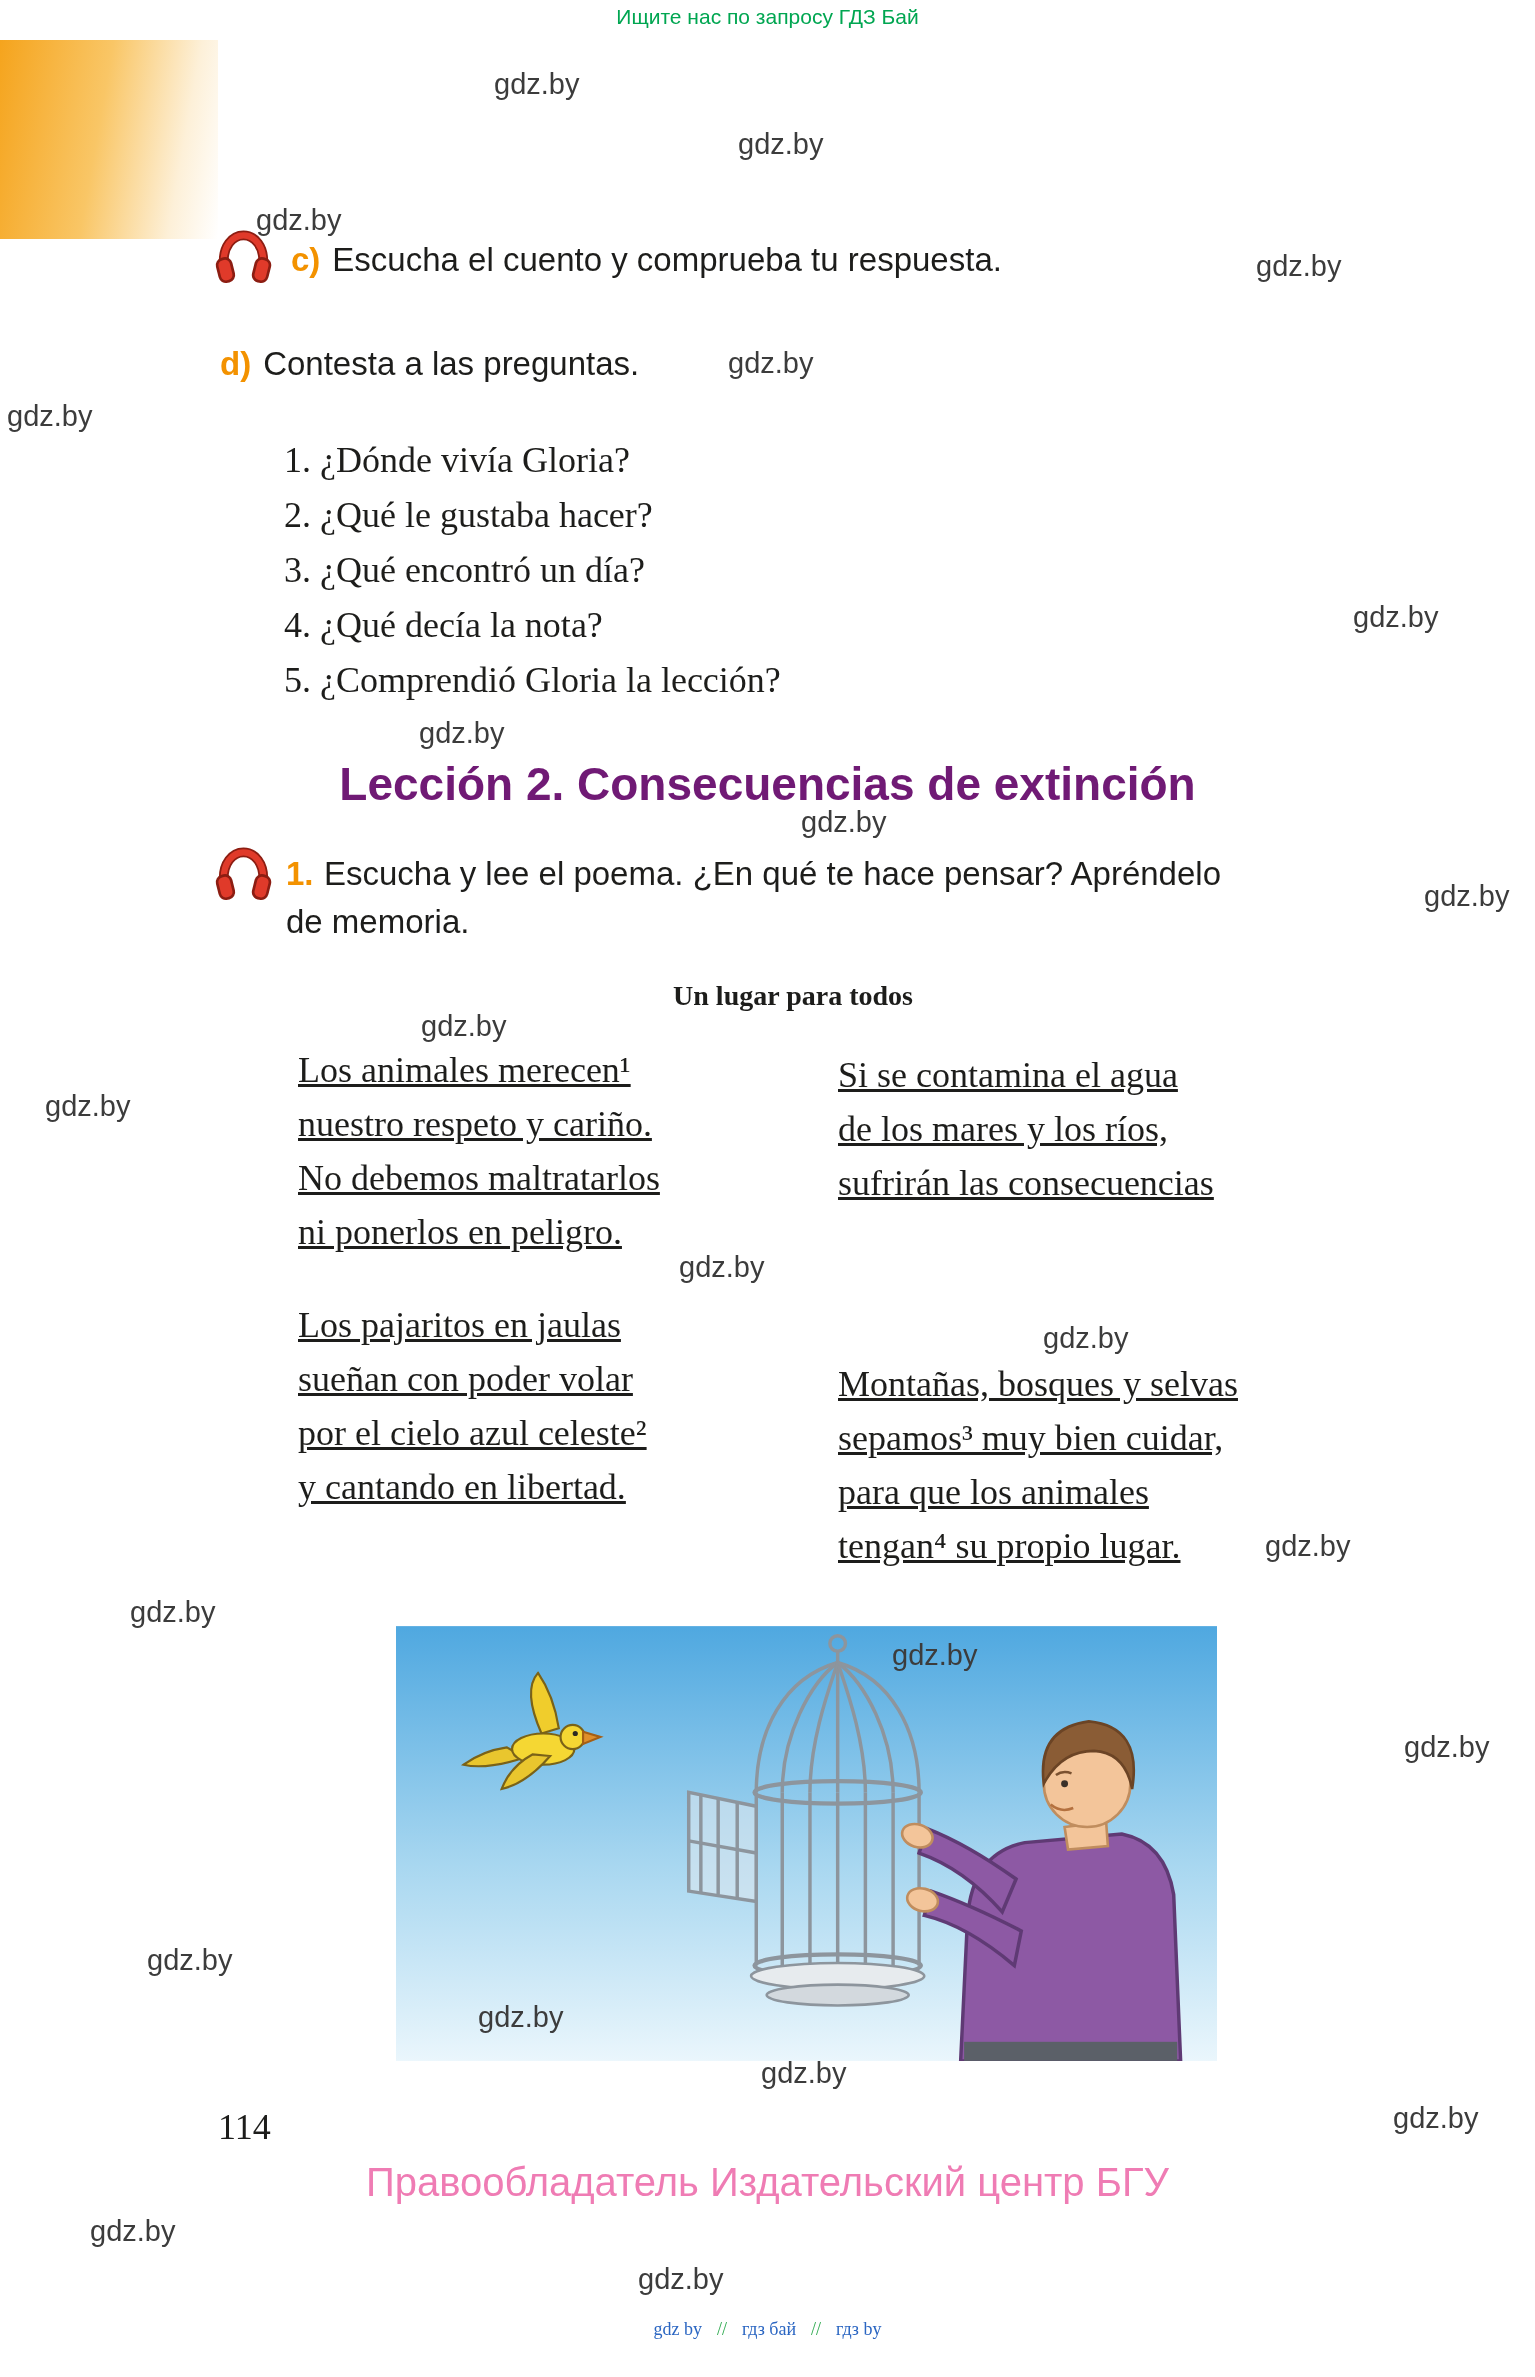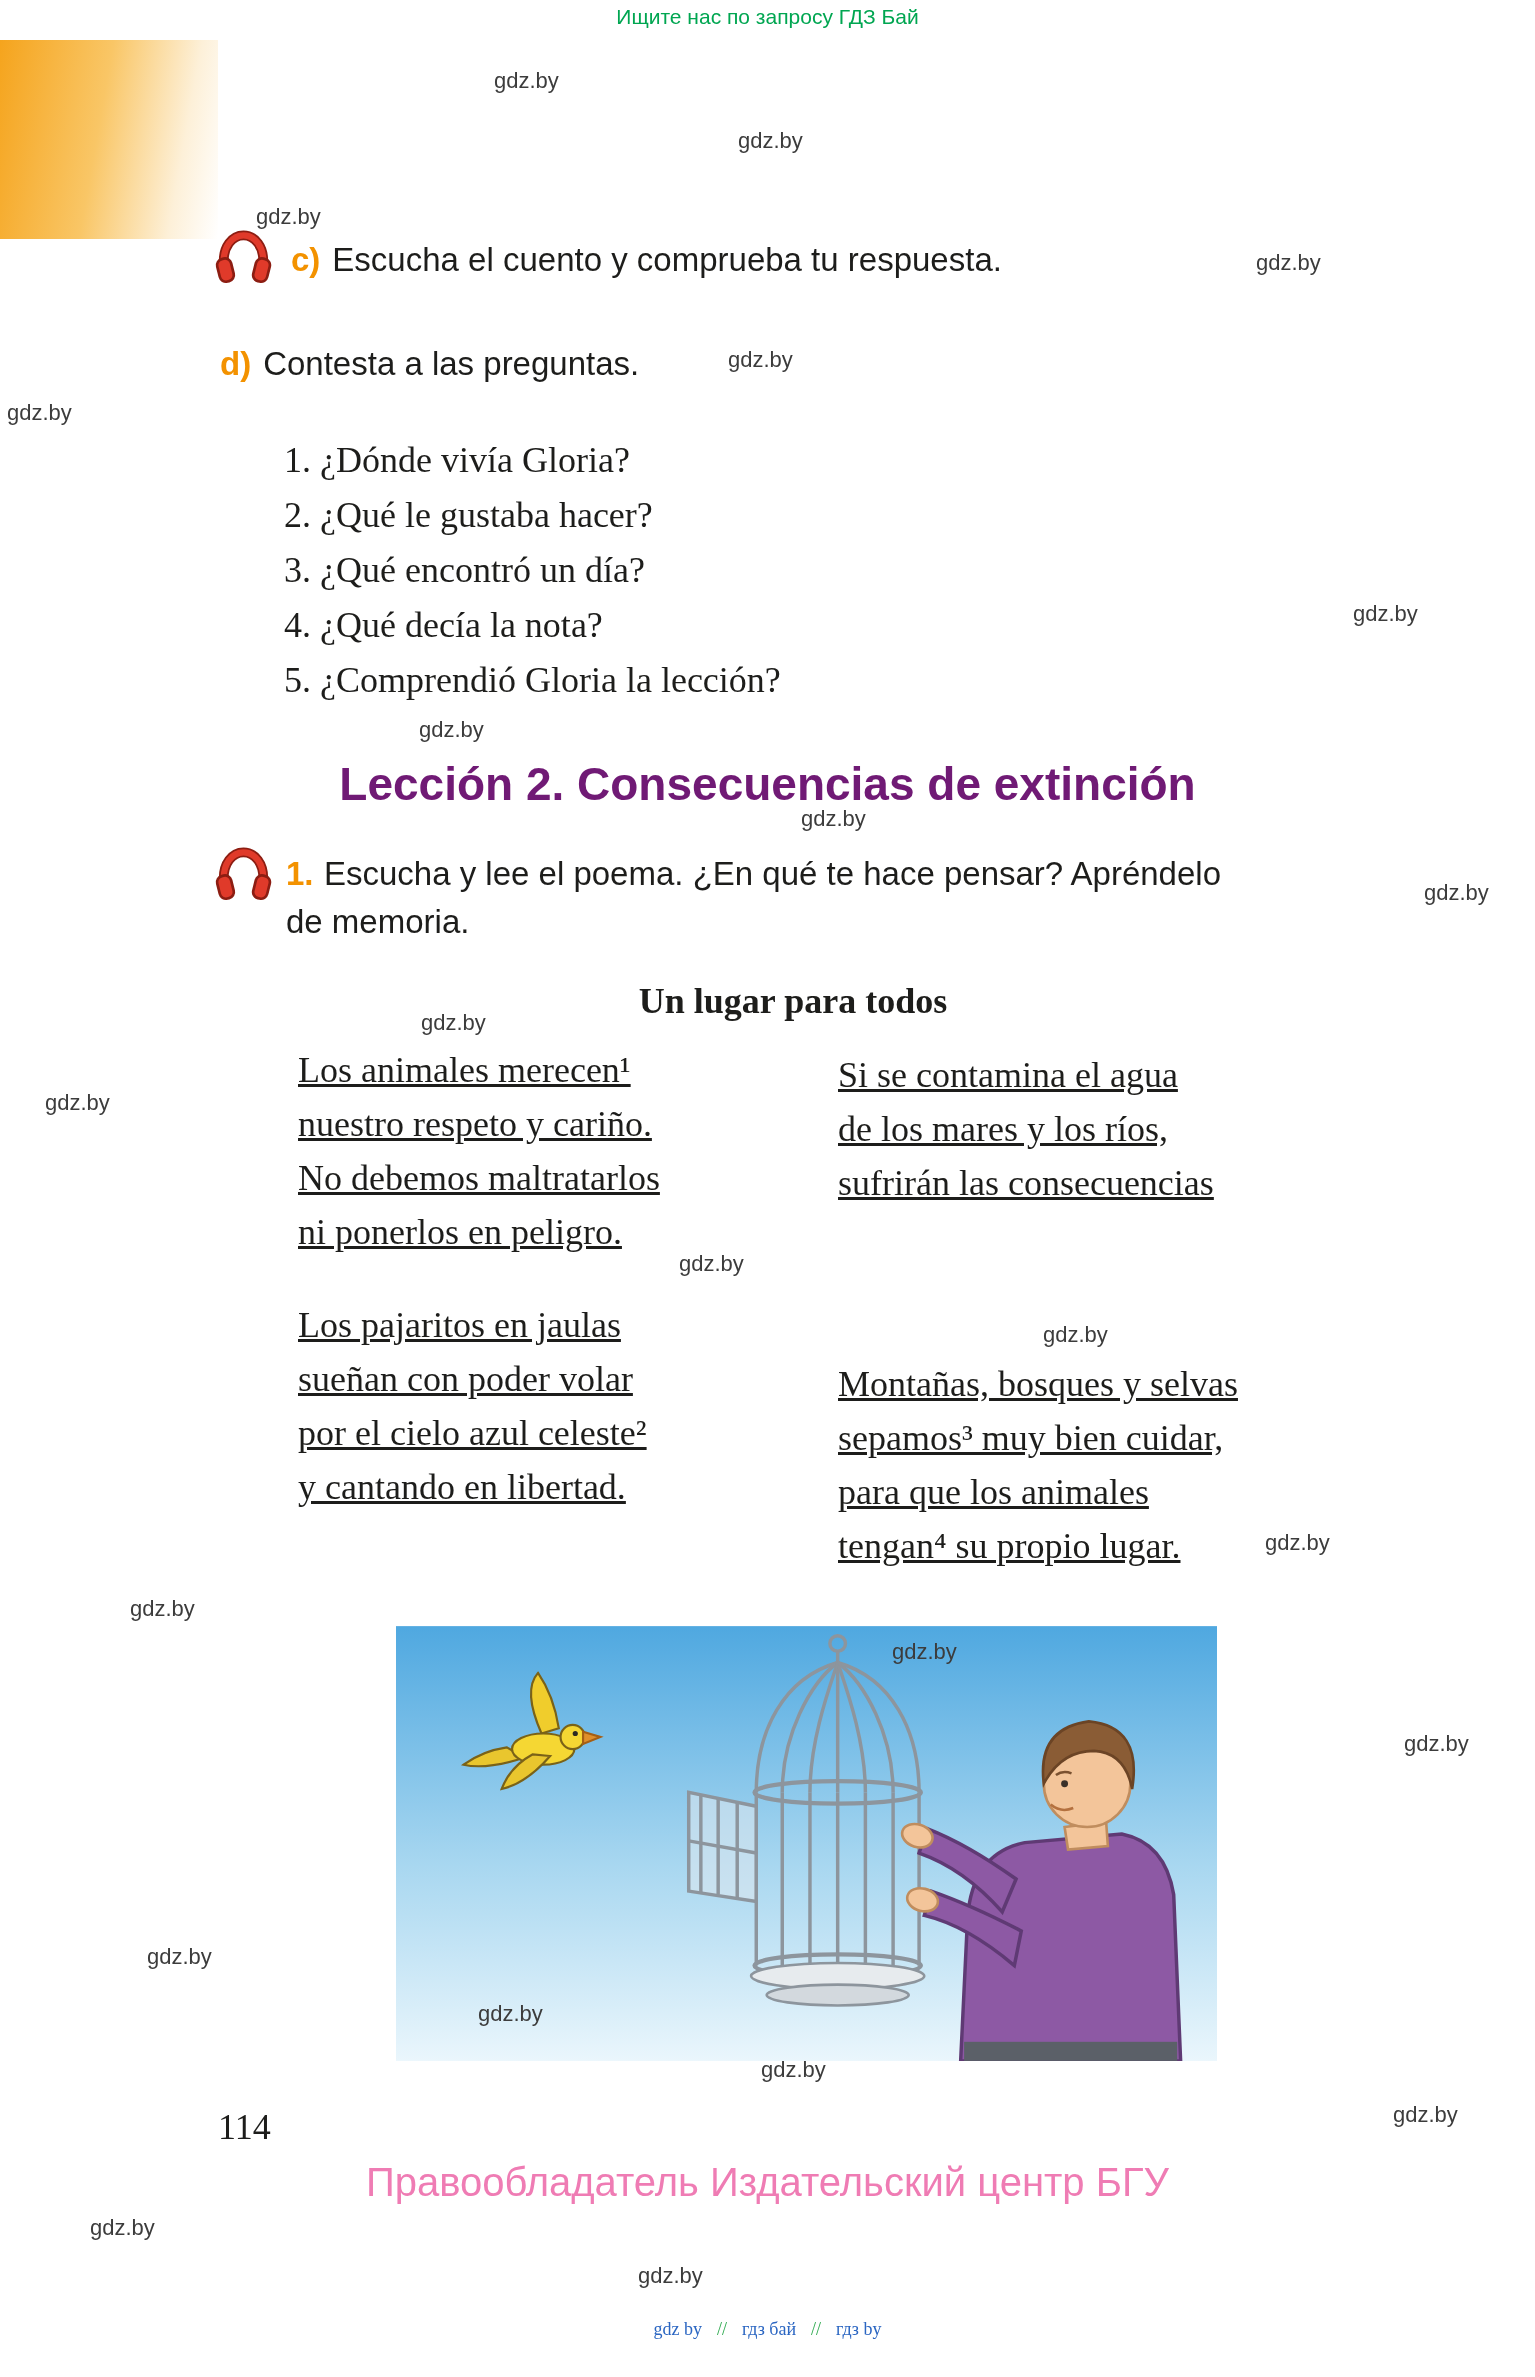--- a/index.html
+++ b/index.html
@@ -1,29 +1,29 @@
 <!DOCTYPE html>
 <html style="font-size:14px"><head>
 <meta charset="utf-8">
 <style>
   * { margin:0; padding:0; box-sizing:border-box; }
   html,body { background:#ffffff; }
   .page { position:relative; width:1535px; height:2377px; background:#ffffff;
           font-family:"Liberation Serif", serif; color:#1d1d1b; overflow:hidden; }
   .abs { position:absolute; }
   .sans { font-family:"Liberation Sans", sans-serif; }
-  .wm { position:absolute; font-family:"Liberation Sans", sans-serif; font-size:22px;
+  .wm { position:absolute; font-family:"Liberation Sans", sans-serif; font-size:29px;
         color:#3c3c3c; z-index:6; white-space:nowrap; }
   .accent { color:#f39200; font-weight:700; }
   .instr { font-size:33px; line-height:48px; }
   .qlist { font-size:36px; line-height:55px; }
   .heading { position:absolute; left:0; width:100%; text-align:center;
              font-family:"Liberation Sans", sans-serif; font-weight:700;
              font-size:46px; color:#701a75; }
-  .poem-title { font-size:36px; font-weight:700; }
+  .poem-title { font-size:28px; font-weight:700; }
   .poem { font-size:36px; line-height:54px;text-decoration:underline; }
   .top-banner { position:absolute; top:5.2px; left:0; width:100%; text-align:center;
                 font-family:"Liberation Sans", sans-serif; font-size:21px; color:#00a651; }
   .corner { position:absolute; left:0; top:40px; width:218px; height:199px;
             background:linear-gradient(100deg,#f5a41d 0%,#f9c666 45%,#fdf0d8 80%,#ffffff 100%); }
   .pagenum { font-size:36px; }
   .copyright { position:absolute; top:2160px; left:0; width:100%; text-align:center;
                font-family:"Liberation Sans", sans-serif; font-size:40px; color:#ef7cb4; }
   .footer { position:absolute; top:2319px; left:0; width:100%; text-align:center;
             font-family:Liberation Serif, serif; font-size:18px; }

